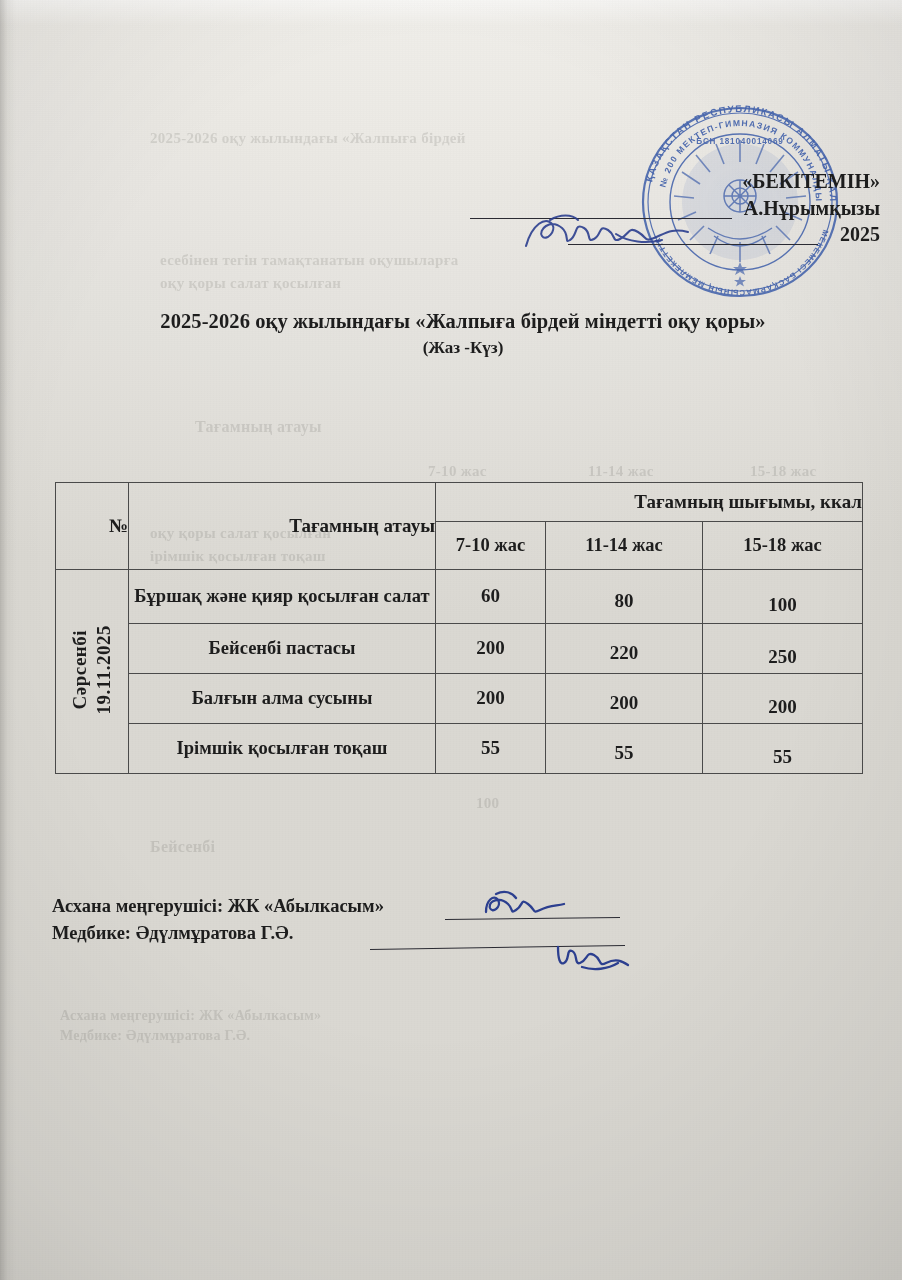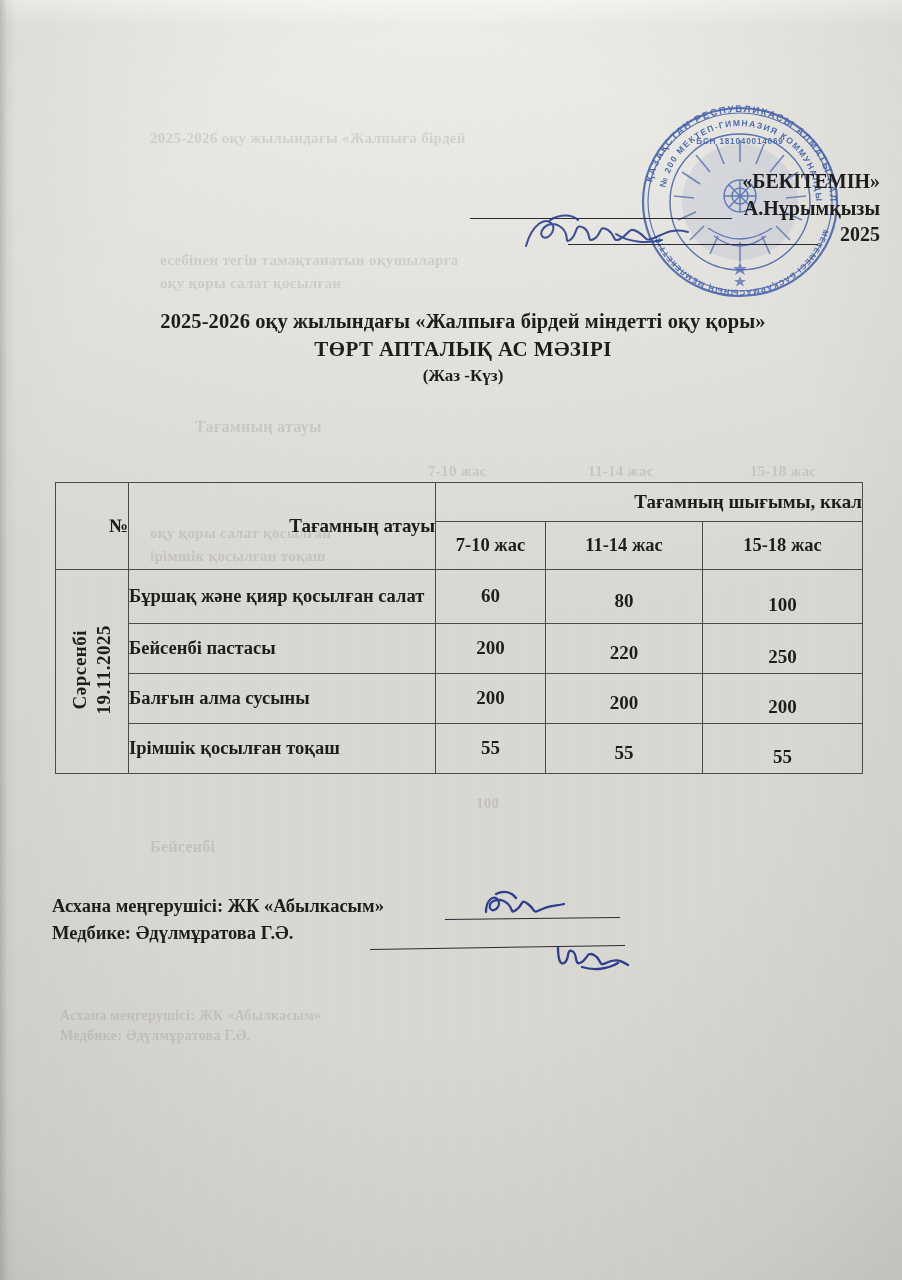--- a/index.html
+++ b/index.html
@@ -165,21 +165,21 @@
   th.h-age {
     font-weight: bold;
     font-size: 18.5px;
     text-align: center;
     height: 47px;
   }
 
   td.dish {
     font-size: 18.5px;
     font-weight: 600;
-    text-align: left;
+    text-align: center;
     padding: 6px 6px 6px 9px;
     line-height: 1.18;
   }
   td.kcal {
     font-size: 19px;
     font-weight: bold;
     text-align: center;
   }
   td.kcal.k1 { padding-bottom: 2px; }
   td.kcal.k2 { padding-top: 8px; }
@@ -346,21 +346,20 @@
       <span class="ap-name">А.Нұрымқызы</span>
     </span>
     <span class="ap-year-row">
       <span class="sig-rule2"></span>
       <span class="ap-year">2025</span>
     </span>
   </div>
 
   <div class="title-block">
     <div class="t-l1">2025-2026 оқу жылындағы  «Жалпыға бірдей міндетті оқу қоры»</div>
-    <div class="t-l3">ТӨРТ АПТАЛЫҚ АС МӘЗІРІ</div>
     <div class="t-l4">(Жаз -Күз)</div>
   </div>
 
   <div class="menu-table-wrap">
     <table class="menu">
       <colgroup>
         <col class="col-no">
           <col class="col-name">
           <col class="col-a">
           <col class="col-b">

